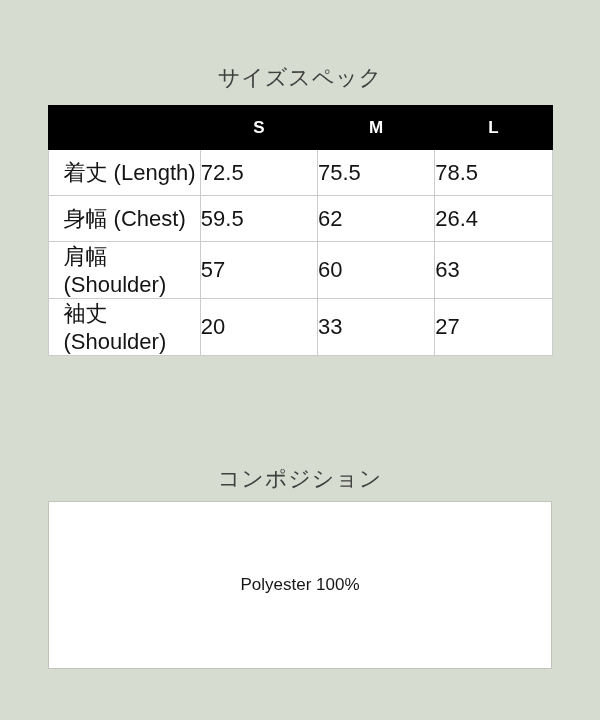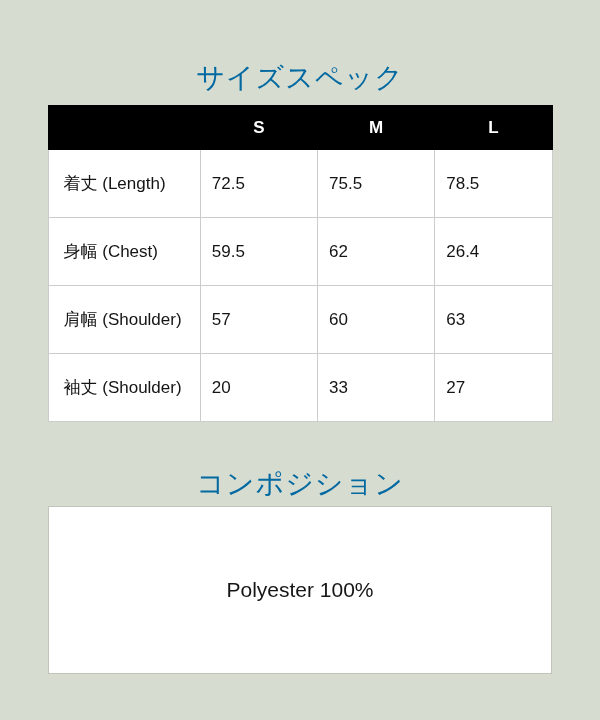--- a/index.html
+++ b/index.html
@@ -9,25 +9,25 @@
   body {
     width: 600px;
     height: 720px;
     background: #d6dcd0;
     font-family: "Liberation Sans", sans-serif;
     color: #141414;
     overflow: hidden;
   }
   .section-title {
     margin: 0;
-    font-size: 28px;
+    font-size: 22px;
     line-height: 28px;
     font-weight: 400;
     text-align: center;
-    color: #0369a1;
+    color: #404040;
     letter-spacing: 1px;
   }
   .size-title {
     margin-top: 64px;
   }
   table.size-table {
     border-collapse: collapse;
     table-layout: fixed;
     width: 505px;
     margin: 13px auto 0 auto;
@@ -42,49 +42,49 @@
     font-weight: 700;
     height: 43px;
     border: 1px solid #000000;
     text-align: center;
     padding: 0;
   }
   table.size-table tbody th,
   table.size-table tbody td {
     border: 1px solid #cccccc;
     height: 45px;
-    font-size: 17px;
+    font-size: 22px;
     font-weight: 400;
-    padding: 11px;
+    padding: 0;
     background: #ffffff;
   }
   table.size-table tbody th {
     text-align: left;
     padding-left: 15px;
     font-weight: 400;
   }
   table.size-table tbody td {
     text-align: left;
   }
   .comp-title {
-    margin-top: 48px;
+    margin-top: 109px;
   }
   .comp-box {
     width: 502px;
     height: 166px;
     margin: 8px auto 0 auto;
     background: #ffffff;
     border: 1px solid #c0c5ba;
     display: flex;
     align-items: center;
     justify-content: center;
   }
   .comp-text {
     margin: 8px;
-    font-size: 21px;
+    font-size: 17px;
     font-weight: 400;
     color: #161616;
   }
 </style>
 </head>
 <body>
 
 <main>
 
   <h2 class="section-title size-title">サイズスペック</h2>

